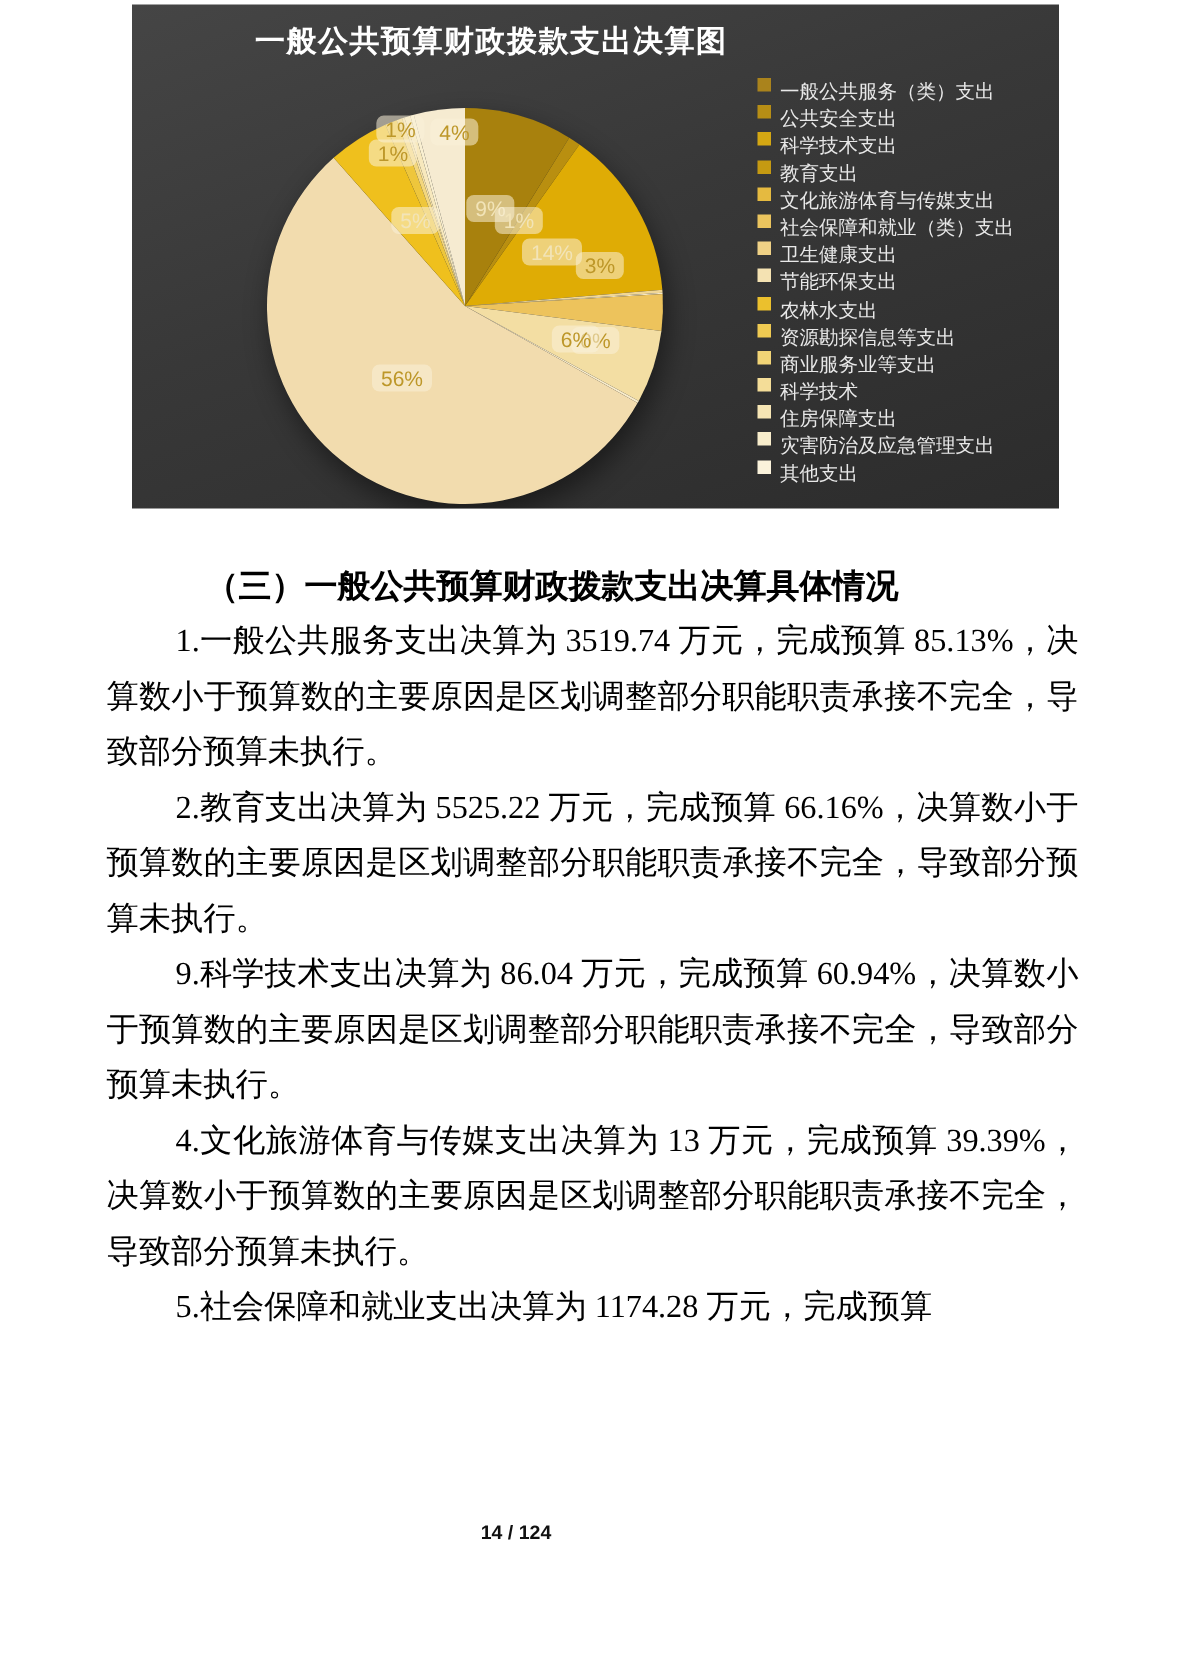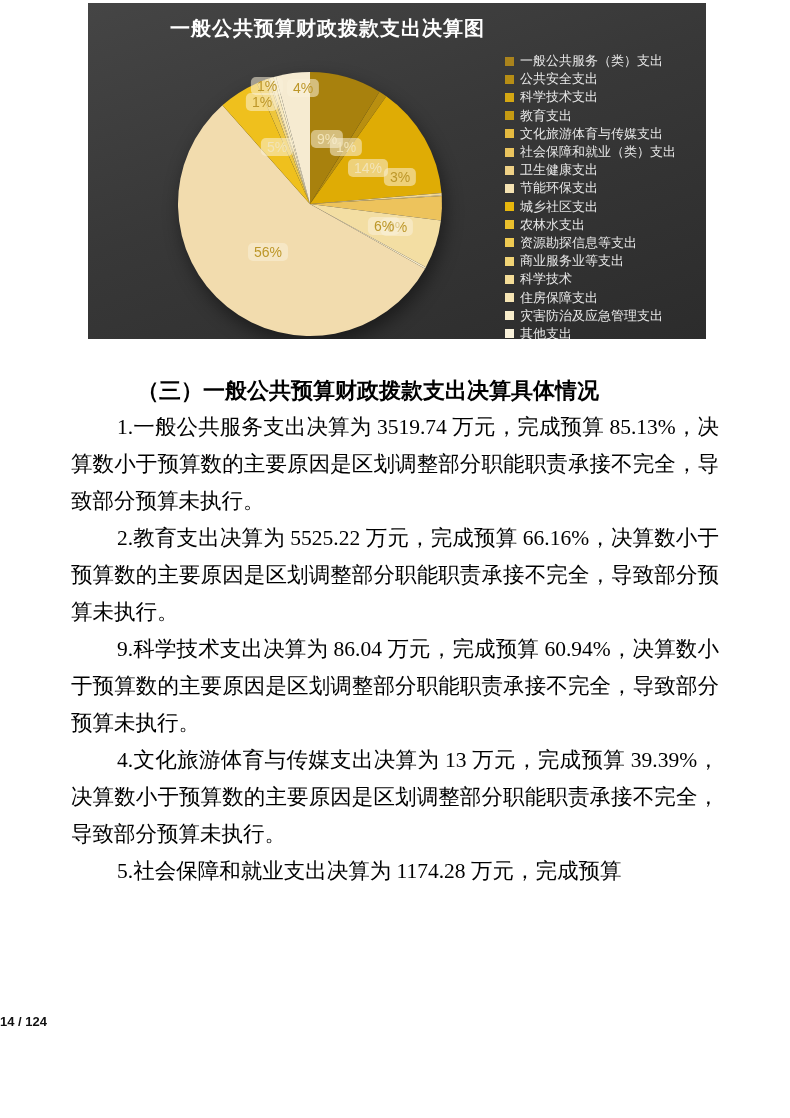--- a/index.html
+++ b/index.html
@@ -8,34 +8,34 @@
 
   
   .chart-panel{position:absolute;left:88px;top:3px;width:618px;height:336px;overflow:hidden;
                background:linear-gradient(160deg,#454545 0%,#383838 45%,#2c2c2c 100%);}
   .chart-title{position:absolute;left:82px;top:12px;margin:0;color:#ffffff;
                font:bold 20px/1.3 "Liberation Sans",sans-serif;letter-spacing:1px;}
   .pie-svg{position:absolute;left:0;top:0;filter:drop-shadow(3px 8px 9px rgba(0,0,0,.45));}
   .chip{position:absolute;transform:translate(-50%,-50%);padding:1px 6px;border-radius:5px;
         background:rgba(250,241,216,.55);font:14px "Liberation Sans",sans-serif;white-space:nowrap;}
   .legend{position:absolute;left:417px;top:49px;margin:0;padding:0;list-style:none;width:200px;}
-  .legend li{height:18.2px;display:flex;align-items:center;
+  .legend li{height:18.2px;display:flex;
              font:13px/18px "Liberation Sans",sans-serif;color:#e8e8e8;white-space:nowrap;}
   .swatch{width:9px;height:9px;margin-right:6px;flex:0 0 auto;}
 
   
   .doc-text{position:absolute;left:71px;top:372px;width:648px;color:#000;
             font-size:21.5px;line-height:37px;text-align:justify;text-justify:inter-character;}
   .doc-text h3{margin:0;font-size:22px;font-weight:bold;text-indent:66px;line-height:37px;}
   .doc-text p{margin:0;}
   .intro{font-weight:bold;text-indent:58px;}
   .para{text-indent:46px;}
   .para b{font-weight:normal;}
 
-  .page-footer{position:absolute;left:0;top:1014px;width:688px;
+  .page-footer{position:absolute;left:0;top:1014px;width:688px;text-align:center;
                font:bold 13px "Liberation Sans",sans-serif;color:#111;}
 </style>
 </head>
 <body>
 
 <div class="page">
 
   <section class="chart-panel">
     <h2 class="chart-title">一般公共预算财政拨款支出决算图</h2>
     <svg id="pie-svg" class="pie-svg" width="618" height="336" viewBox="0 0 618 336">
@@ -96,24 +96,20 @@
         </li>
         <li>
           <span class="swatch" style="background: rgb(239, 209, 134);"></span>
           <span>卫生健康支出</span>
         </li>
         <li>
           <span class="swatch" style="background: rgb(244, 226, 178);"></span>
           <span>节能环保支出</span>
         </li>
         <li>
-          <span class="swatch" style="background: rgb(231, 183, 13);"></span>
-          <span>城乡社区支出</span>
-        </li>
-        <li>
           <span class="swatch" style="background: rgb(235, 192, 45);"></span>
           <span>农林水支出</span>
         </li>
         <li>
           <span class="swatch" style="background: rgb(239, 202, 82);"></span>
           <span>资源勘探信息等支出</span>
         </li>
         <li>
           <span class="swatch" style="background: rgb(241, 212, 118);"></span>
           <span>商业服务业等支出</span>

